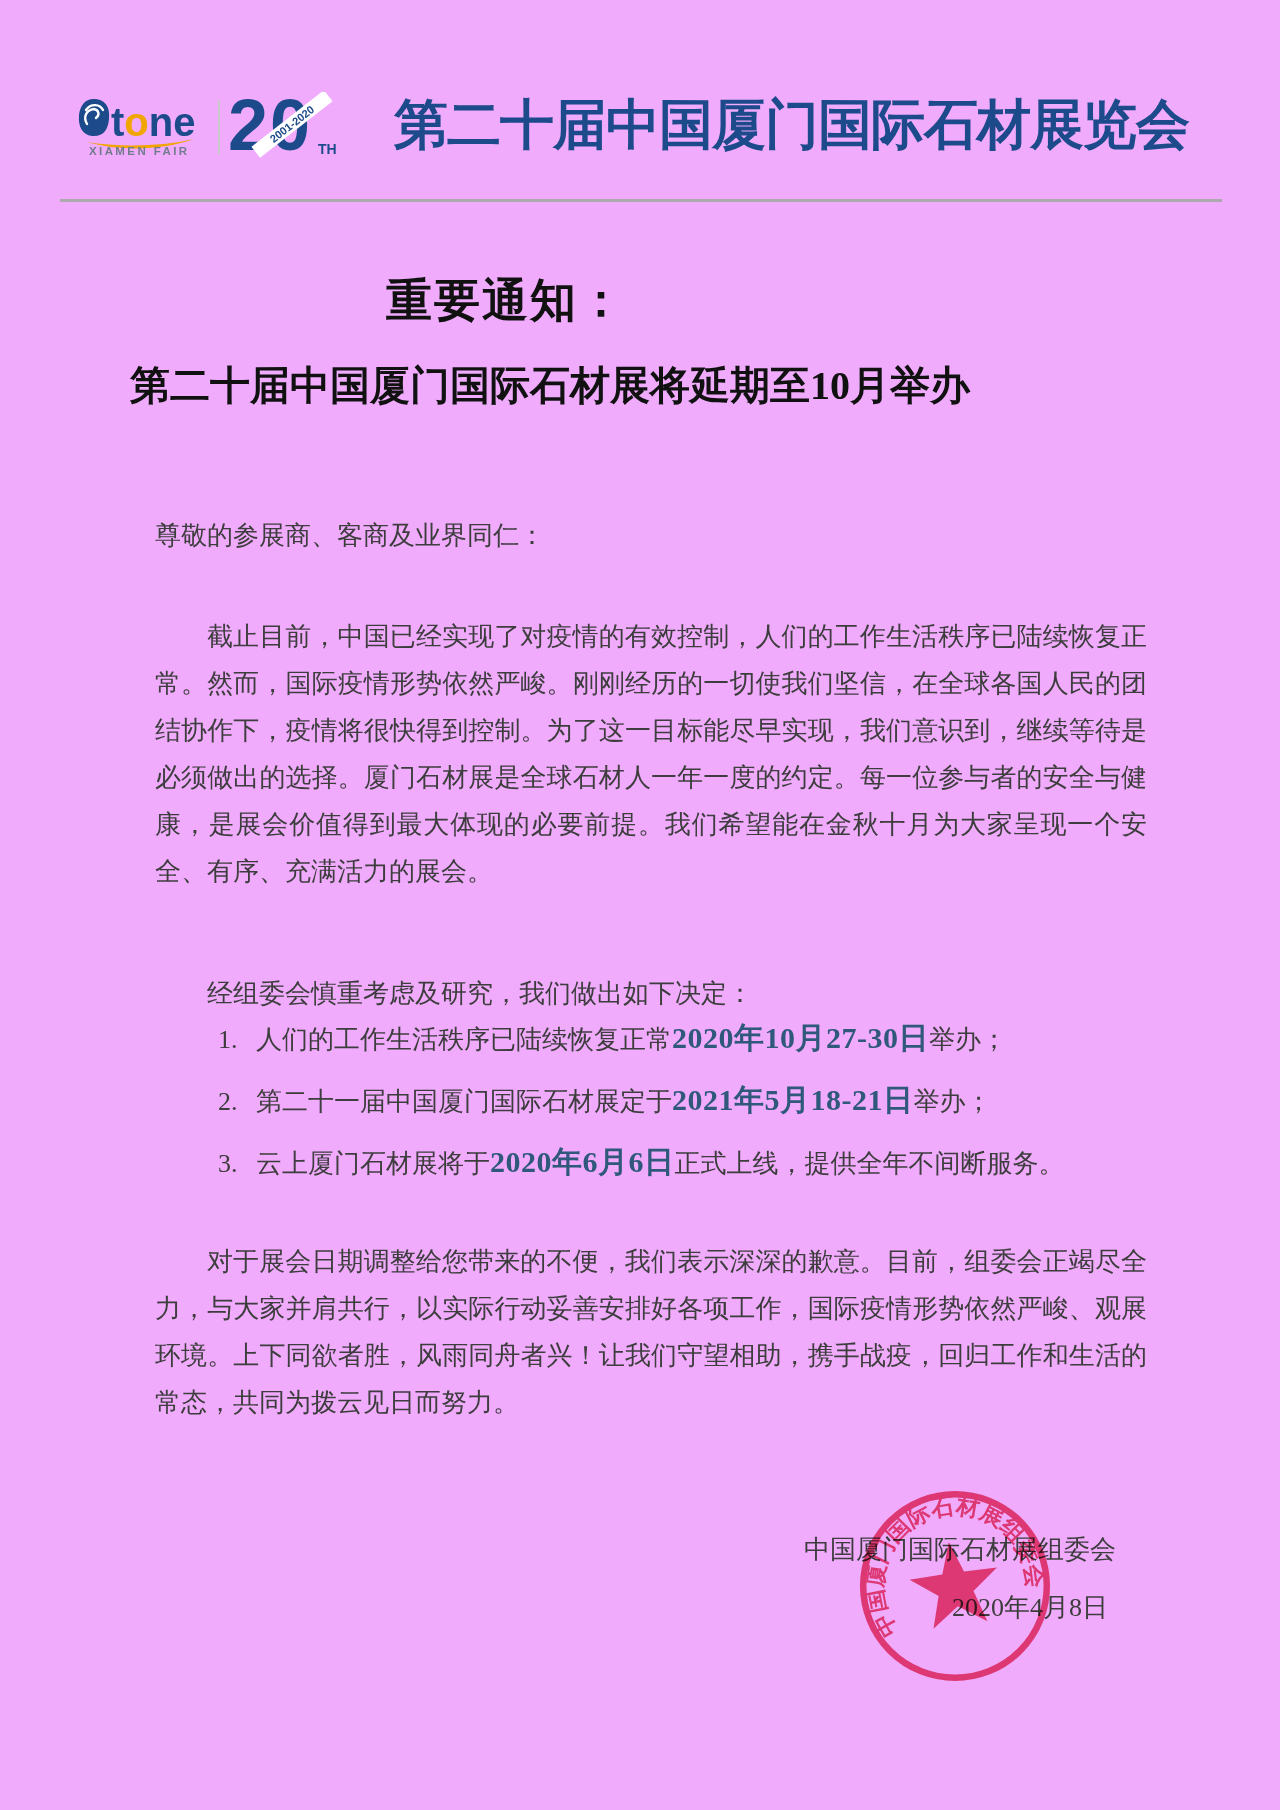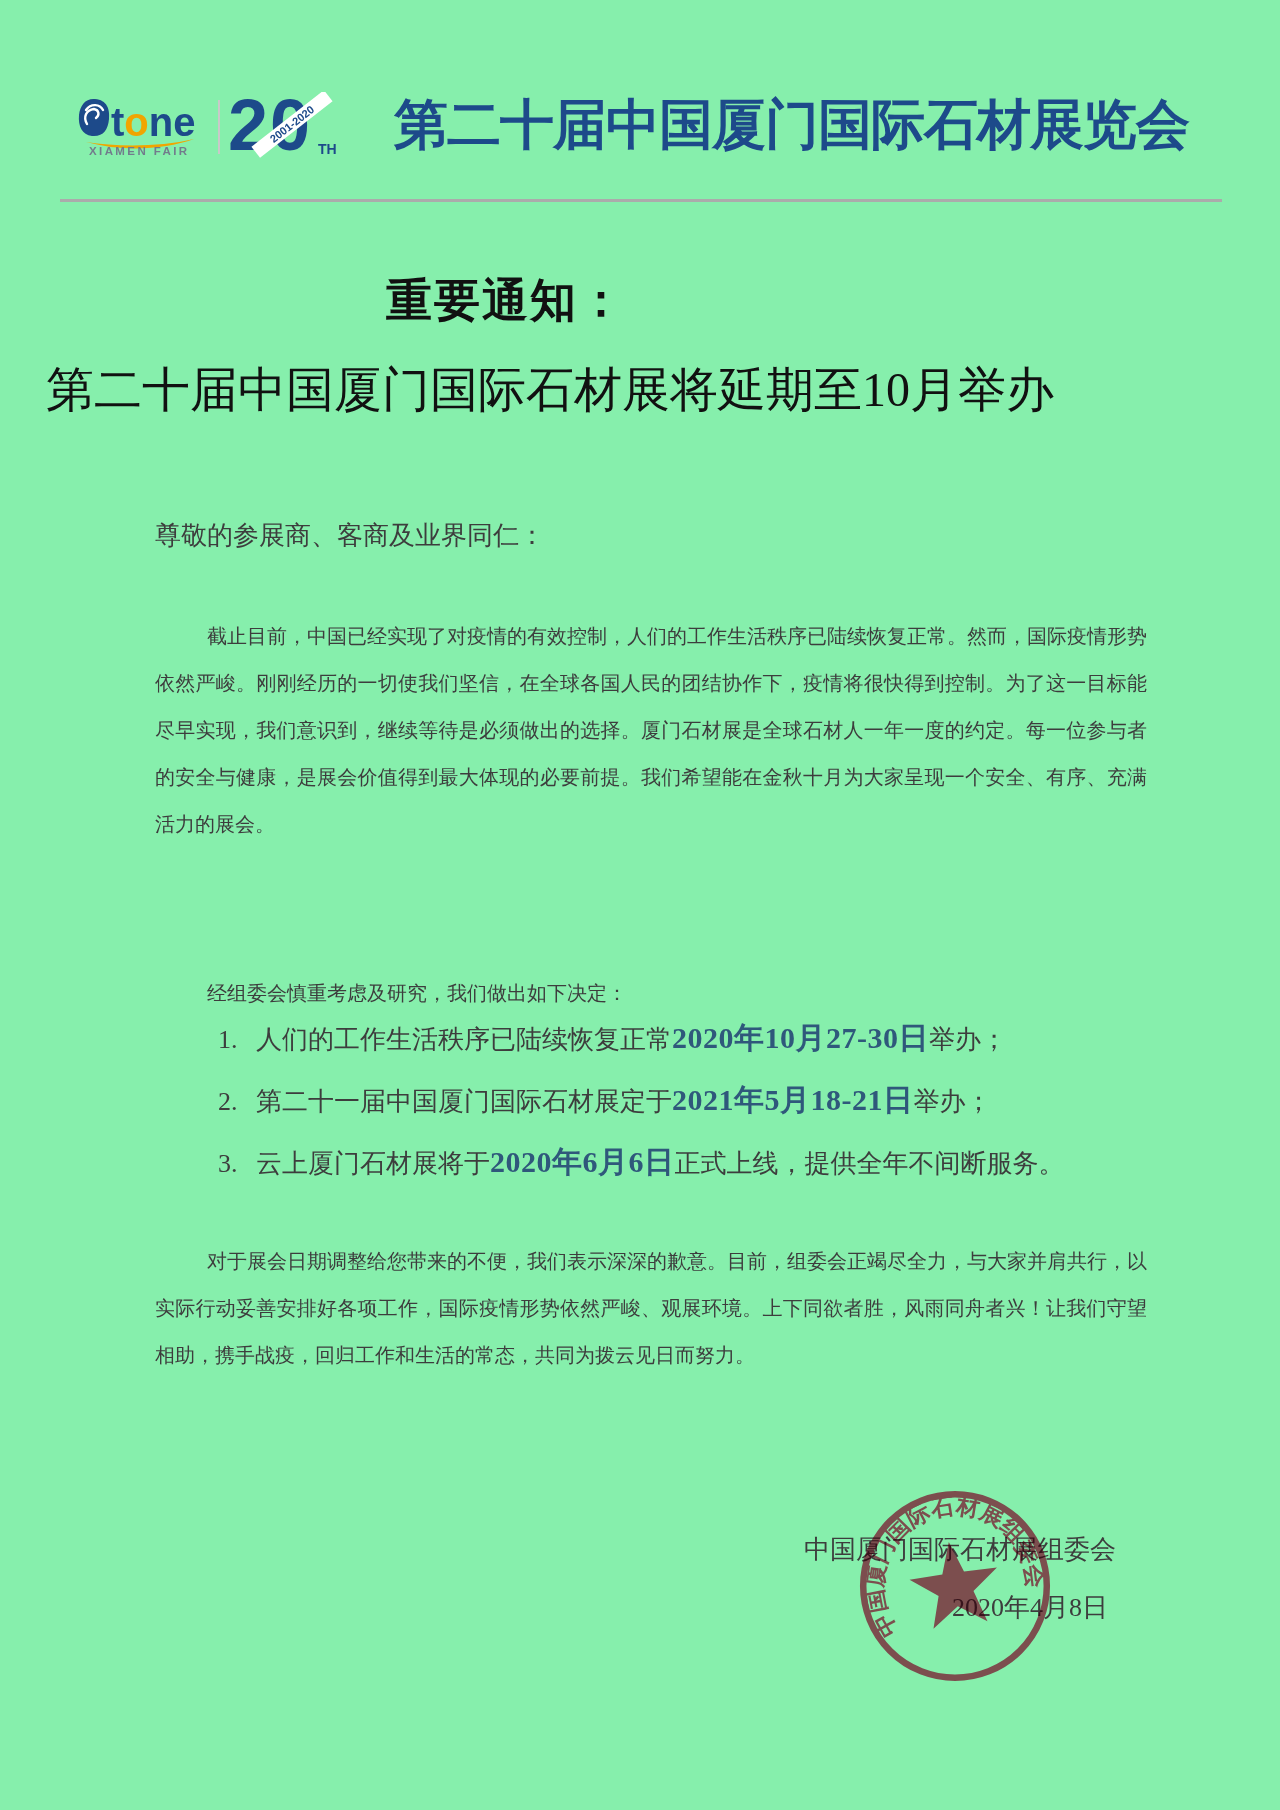--- a/index.html
+++ b/index.html
@@ -1,18 +1,18 @@
 <!DOCTYPE html>
 <html><head>
 <meta charset="utf-8">
 <style>
   * { margin:0; padding:0; box-sizing:border-box; }
   html,body { background:#ffffff; }
   .page {
-    position:relative; width:1280px; height:1810px; background:#86efac;
+    position:relative; width:1280px; height:1810px; background:#f0abfc;
     overflow:hidden; font-family:"Liberation Serif", serif; color:#3d3d3d;
   }
   
   .letterhead { position:absolute; left:0; top:0; width:1280px; height:200px; }
   .stone-logo { position:absolute; left:78px; top:97px; }
   .logo-divider { position:absolute; left:218px; top:100px; width:2px; height:54px; background:#c9c9c9; }
   .anniv-logo { position:absolute; left:230px; top:92px; }
   .header-title {
     position:absolute; left:394px; top:94px; white-space:nowrap;
     font-family:"Liberation Sans", sans-serif; font-weight:bold;
@@ -20,27 +20,27 @@
   }
   .rule { position:absolute; left:60px; top:199px; width:1162px; height:3px; background:#ababab; }
 
   
   .notice-title {
     position:absolute; left:0; top:270px; width:1012px; text-align:center;
     font-weight:bold; font-size:46px; color:#111111; letter-spacing:2px;
   }
   .notice-subtitle {
     position:absolute; left:0; top:358px; width:1100px; text-align:center;
-    font-weight:normal; font-size:48px; color:#111111;
+    font-weight:bold; font-size:40px; color:#111111;
   }
 
   
   .salutation { position:absolute; left:155px; top:516px; font-size:26px; line-height:40px; }
   .para {
-    position:absolute; left:155px; width:992px; font-size:20px; line-height:47px;
+    position:absolute; left:155px; width:992px; font-size:26px; line-height:47px;
     text-align:justify; text-indent:52px; color:#3d3d3d;
   }
   .para1 { top:613px; }
   .para2-intro { top:970px; }
   .para3 { top:1238px; }
 
   .decisions { position:absolute; left:155px; top:1008px; width:992px; }
   .decision { padding-left:63px; font-size:26px; line-height:60px; white-space:nowrap; }
   .decision .num { display:inline-block; min-width:38px; }
   .decision .date {

